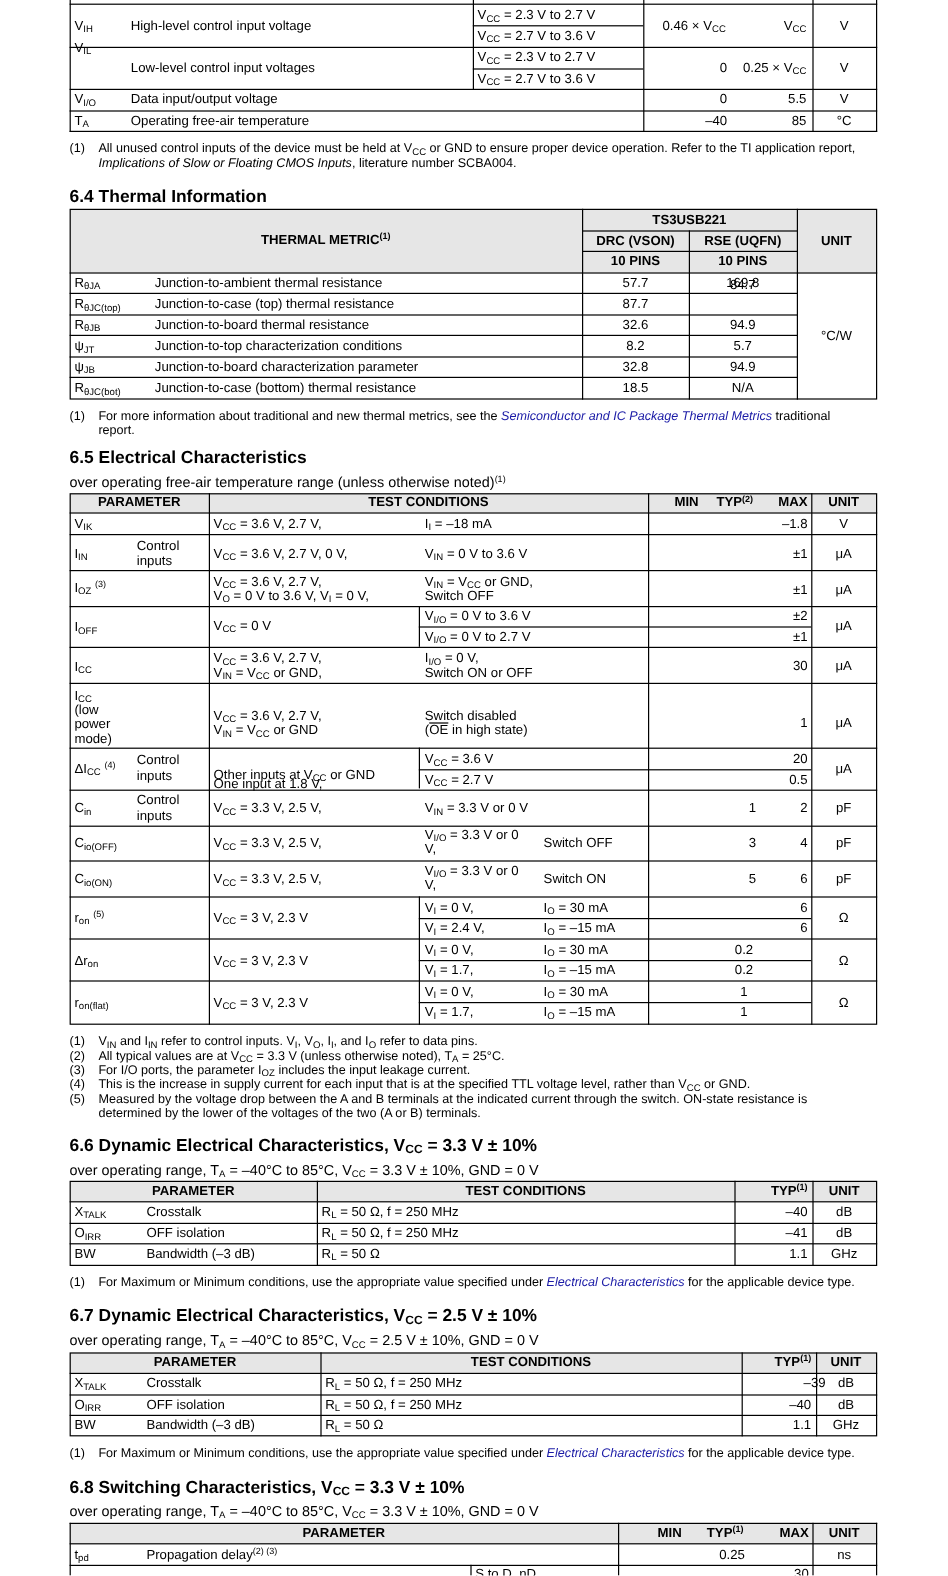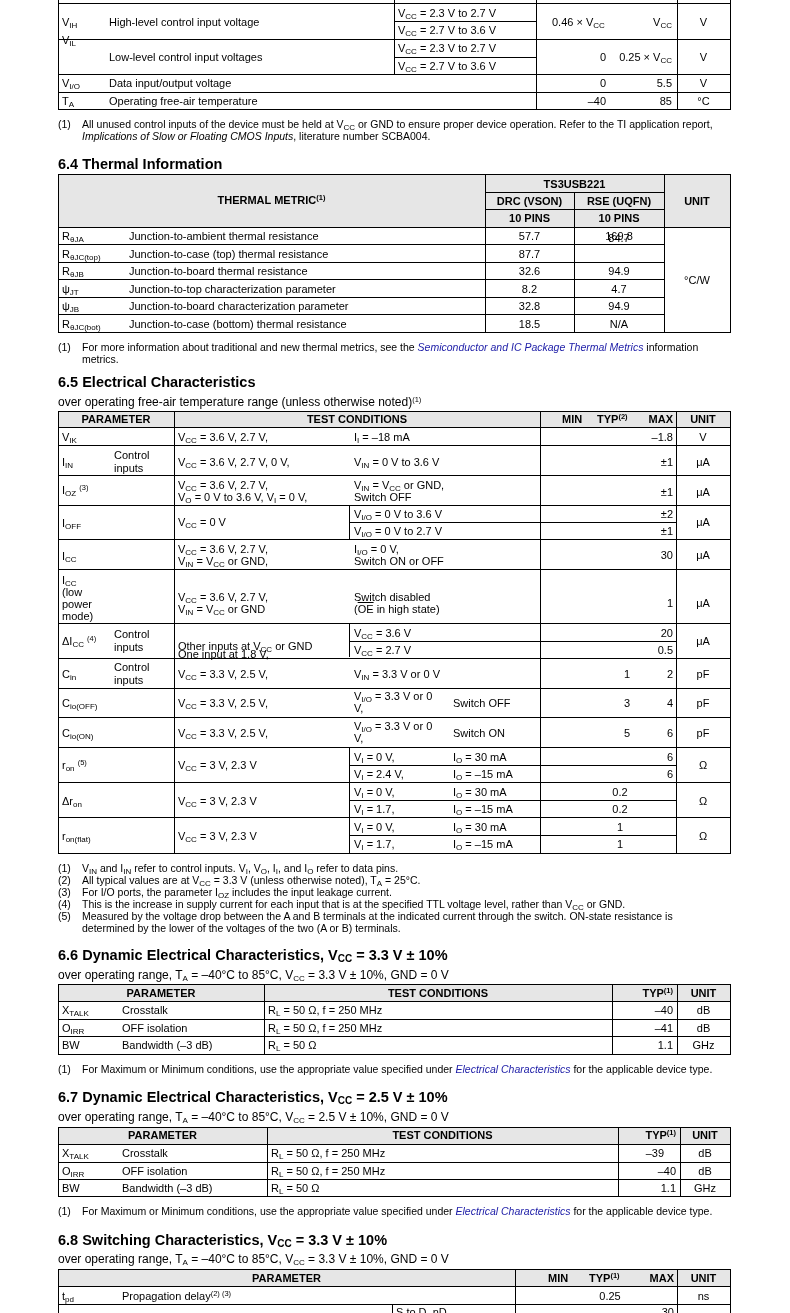--- a/index.html
+++ b/index.html
@@ -102,36 +102,36 @@
       <div class="t c" style="left:574px;width:90px;top:230px">169.8</div>
       <div class="t" style="left:62px;top:248px"><span>R</span><sub>θJC(top)</sub></div>
       <div class="t" style="left:129px;top:248px">Junction-to-case (top) thermal resistance</div>
       <div class="t c" style="left:485px;width:89px;top:248px">87.7</div>
       <div class="t c" style="left:574px;width:90px;top:232px">84.7</div>
       <div class="t" style="left:62px;top:265px"><span>R</span><sub>θJB</sub></div>
       <div class="t" style="left:129px;top:265px">Junction-to-board thermal resistance</div>
       <div class="t c" style="left:485px;width:89px;top:265px">32.6</div>
       <div class="t c" style="left:574px;width:90px;top:265px">94.9</div>
       <div class="t" style="left:62px;top:283px"><span>ψ</span><sub>JT</sub></div>
-      <div class="t" style="left:129px;top:283px">Junction-to-top characterization parameter</div>
+      <div class="t" style="left:129px;top:283px">Junction-to-top characterization conditions</div>
       <div class="t c" style="left:485px;width:89px;top:283px">8.2</div>
-      <div class="t c" style="left:574px;width:90px;top:283px">4.7</div>
+      <div class="t c" style="left:574px;width:90px;top:283px">5.7</div>
       <div class="t" style="left:62px;top:300px"><span>ψ</span><sub>JB</sub></div>
       <div class="t" style="left:129px;top:300px">Junction-to-board characterization parameter</div>
       <div class="t c" style="left:485px;width:89px;top:300px">32.8</div>
       <div class="t c" style="left:574px;width:90px;top:300px">94.9</div>
       <div class="t" style="left:62px;top:318px"><span>R</span><sub>θJC(bot)</sub></div>
       <div class="t" style="left:129px;top:318px">Junction-to-case (bottom) thermal resistance</div>
       <div class="t c" style="left:485px;width:89px;top:318px">18.5</div>
       <div class="t c" style="left:574px;width:90px;top:318px">N/A</div>
     </div>
 </div>
 <div class="fn" style="left:58px;top:341px">(1)</div>
-<div class="fn" style="left:82px;top:341px"><span>For more information about traditional and new thermal metrics, see the </span><a class="lnk">Semiconductor and IC Package Thermal Metrics</a><span> information</span></div>
-<div class="fn" style="left:82px;top:353px">metrics.</div>
+<div class="fn" style="left:82px;top:341px"><span>For more information about traditional and new thermal metrics, see the </span><a class="lnk">Semiconductor and IC Package Thermal Metrics</a><span> traditional</span></div>
+<div class="fn" style="left:82px;top:353px">report.</div>
 
 <div class="hd" style="left:58px;top:374px">6.5   Electrical Characteristics</div>
 <div class="sub" style="left:58px;top:395px"><span>over operating free-air temperature range (unless otherwise noted)</span><sup>(1)</sup></div>
 
 <div>
   <div class="shade" style="left:58px;top:411px;width:673px;height:16px"></div>
   <div class="box" style="left:58px;top:411px;width:673px;height:443px"></div>
   <div class="vl" style="left:174px;top:411px;height:443px"></div>
   <div class="vl" style="left:540px;top:411px;height:443px"></div>
   <div class="vl" style="left:676px;top:411px;height:443px"></div>
@@ -344,21 +344,21 @@
   <div class="hl" style="left:58px;top:1162px;width:673px"></div>
   <div class="hl" style="left:58px;top:1179px;width:673px"></div>
   <div class="t b c" style="left:58px;width:209px;top:1129px">PARAMETER</div>
   <div class="t b c" style="left:267px;width:351px;top:1129px">TEST CONDITIONS</div>
   <div class="t b r" style="left:618px;width:58px;top:1129px"><span>TYP</span><sup>(1)</sup></div>
   <div class="t b c" style="left:680px;width:50px;top:1129px">UNIT</div>
   <div id="dyn25-rows">
       <div class="t" style="left:62px;top:1147px"><span>X</span><sub>TALK</sub></div>
       <div class="t" style="left:122px;top:1147px">Crosstalk</div>
       <div class="t" style="left:271px;top:1147px">R<sub>L</sub><span> = 50 Ω, f = 250 MHz</span></div>
-      <div class="t r" style="left:618px;width:46px;top:1147px">–39</div>
+      <div class="t r" style="left:618px;width:70px;top:1147px">–39</div>
       <div class="t c" style="left:680px;width:50px;top:1147px">dB</div>
       <div class="t" style="left:62px;top:1165px"><span>O</span><sub>IRR</sub></div>
       <div class="t" style="left:122px;top:1165px">OFF isolation</div>
       <div class="t" style="left:271px;top:1165px">R<sub>L</sub><span> = 50 Ω, f = 250 MHz</span></div>
       <div class="t r" style="left:618px;width:58px;top:1165px">–40</div>
       <div class="t c" style="left:680px;width:50px;top:1165px">dB</div>
       <div class="t" style="left:62px;top:1182px"><span>BW</span><sub></sub></div>
       <div class="t" style="left:122px;top:1182px">Bandwidth (–3 dB)</div>
       <div class="t" style="left:271px;top:1182px">R<sub>L</sub><span> = 50 Ω</span></div>
       <div class="t r" style="left:618px;width:58px;top:1182px">1.1</div>

